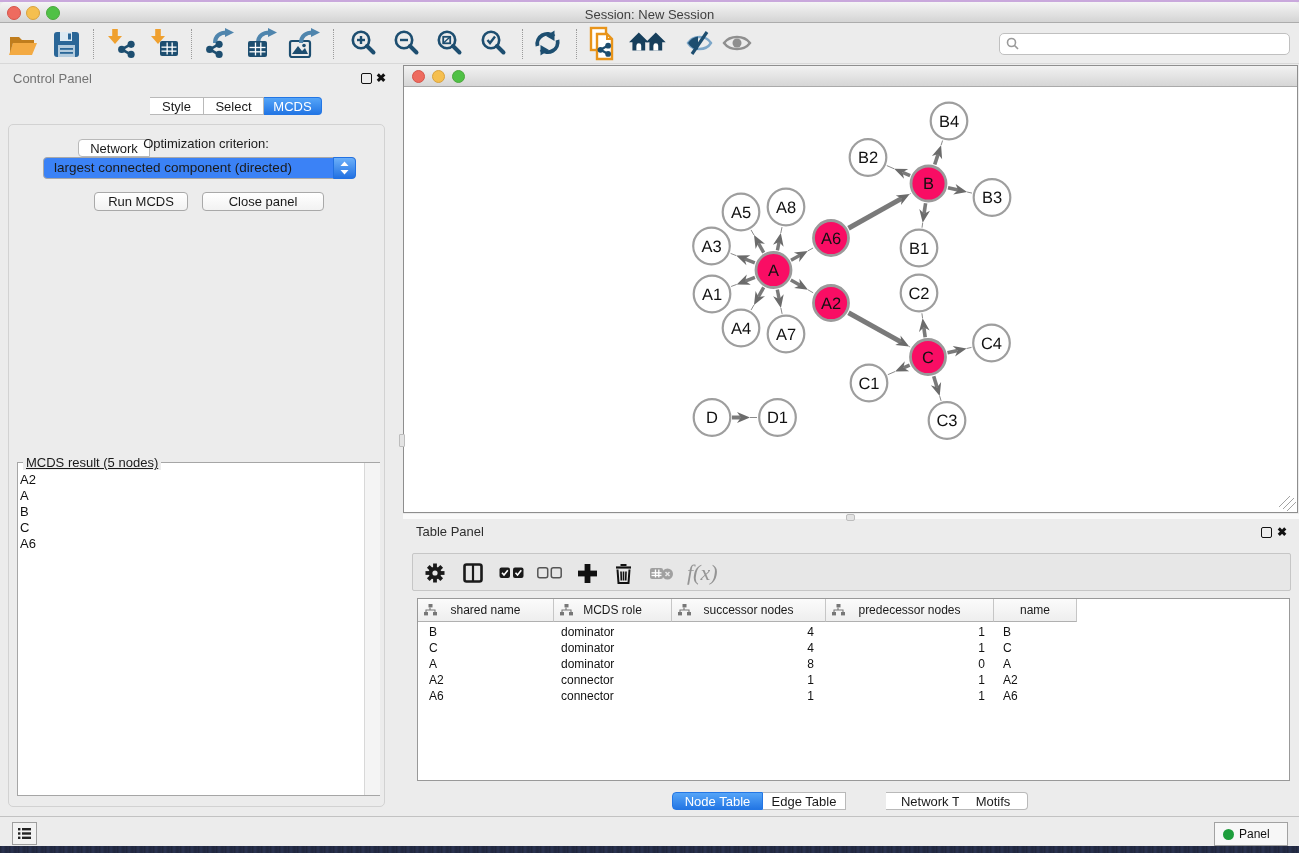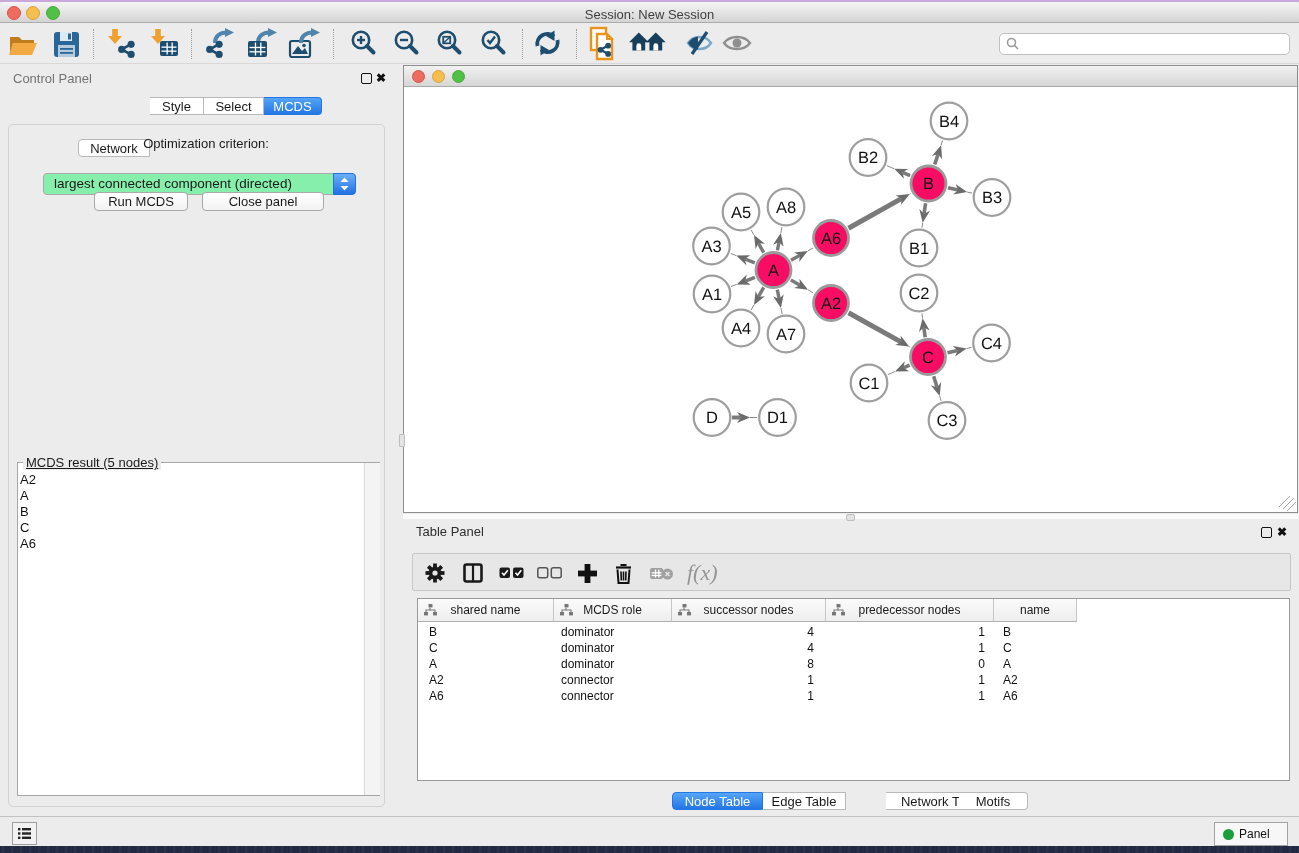--- a/index.html
+++ b/index.html
@@ -13,21 +13,21 @@
 .sep{position:absolute;top:6px;width:0;height:30px;border-left:1px dotted #9a9a9a;}
 #searchbox{left:999px;top:10px;width:289px;height:20px;background:#fff;border:1px solid #c0c0c0;border-radius:5px;}
 
 #cptitle{left:13px;top:71px;font-size:13px;color:#737373;}
 #cpfloat{left:361px;top:73px;width:9px;height:9px;border:1.5px solid #111;border-radius:2px;}
 #cpclose{left:376px;top:71px;font-size:12px;font-weight:bold;color:#111;}
 #cpborder{left:8px;top:124px;width:375px;height:681px;border:1px solid #d2d2d2;border-radius:5px;}
 .seg{position:absolute;height:18px;line-height:18px;text-align:center;font-size:13px;color:#1a1a1a;background:#fff;border:1px solid #b9b9b9;box-sizing:border-box;}
 .segsel{background:linear-gradient(#55a5f8,#2376e4);color:#fff;border-color:#2376e4;}
 #optlabel{left:8px;top:136px;width:380px;text-align:center;font-size:13px;color:#1a1a1a;padding-left:8px;}
-#dropdown{left:43px;top:173px;width:311px;height:20px;background:#86efac;border:1px solid #a9a9a9;border-radius:4px;}
+#dropdown{left:43px;top:157px;width:311px;height:20px;background:#3b82f6;border:1px solid #a9a9a9;border-radius:4px;}
 #droptext{left:10px;top:2px;font-size:13.5px;color:#1a1a1a;}
 #dropbtn{right:-1px;top:-1px;width:21px;height:20px;background:linear-gradient(#6cb0f9,#2271e2);border-radius:0 4px 4px 0;border:1px solid #2271e2;}
 .btn{position:absolute;height:19px;line-height:18px;background:linear-gradient(#ffffff,#f2f2f2);border:1px solid #a9a9a9;border-radius:4px;text-align:center;font-size:13px;color:#1a1a1a;box-sizing:border-box;}
 #fieldset{left:17px;top:462px;width:363px;height:334px;border:1px solid #a6a6a6;background:#fff;box-sizing:border-box;}
 #legend{left:23px;top:455px;padding:0 3px;font-size:13px;color:#1a1a1a;background:#ececec;text-decoration:underline;}
 #mcdslist{left:20px;top:472px;font-size:13px;color:#111;line-height:16px;}
 #mscroll{left:364px;top:463px;width:15px;height:332px;background:#f4f4f4;border-left:1px solid #d8d8d8;}
 
 #netwin{left:403px;top:65px;width:895px;height:448px;background:#fff;border:1px solid #8e8e8e;box-sizing:border-box;}
 #nettitle{left:0;top:0;width:893px;height:20px;background:linear-gradient(#f2f2f2,#d6d6d6);border-bottom:1px solid #aaa;}

